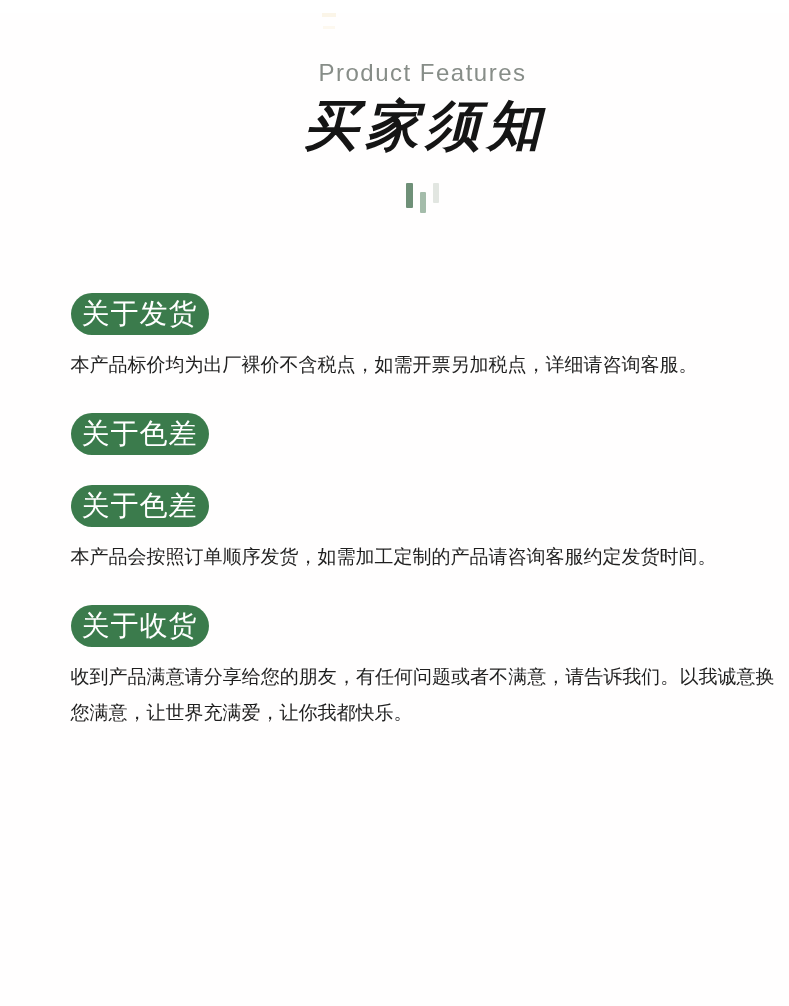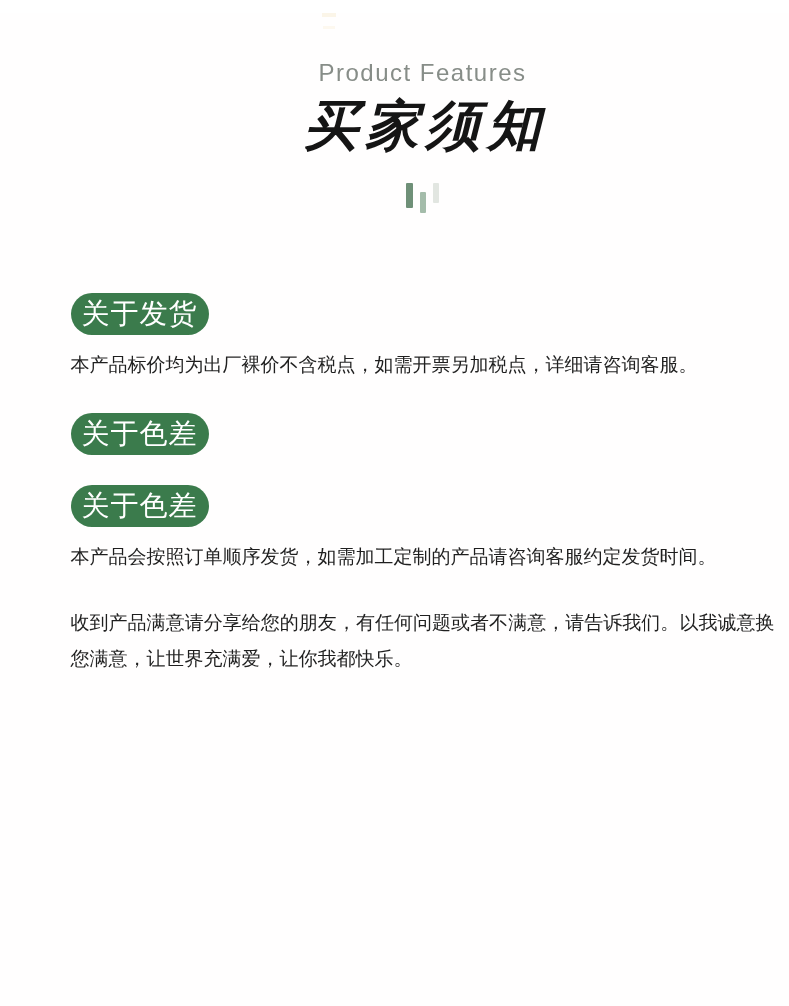--- a/index.html
+++ b/index.html
@@ -105,17 +105,18 @@
     <section class="section">
       <span class="badge">关于色差</span>
     </section>
 
     <section class="section">
       <span class="badge">关于色差</span>
       <p class="body-text">本产品会按照订单顺序发货，如需加工定制的产品请咨询客服约定发货时间。</p>
     </section>
 
     <section class="section">
+      <span class="badge">关于收货</span>
       <p class="body-text">收到产品满意请分享给您的朋友，有任何问题或者不满意，请告诉我们。以我诚意换您满意，让世界充满爱，让你我都快乐。</p>
     </section>
 
   </main>
 </div>
 
 </body></html>

